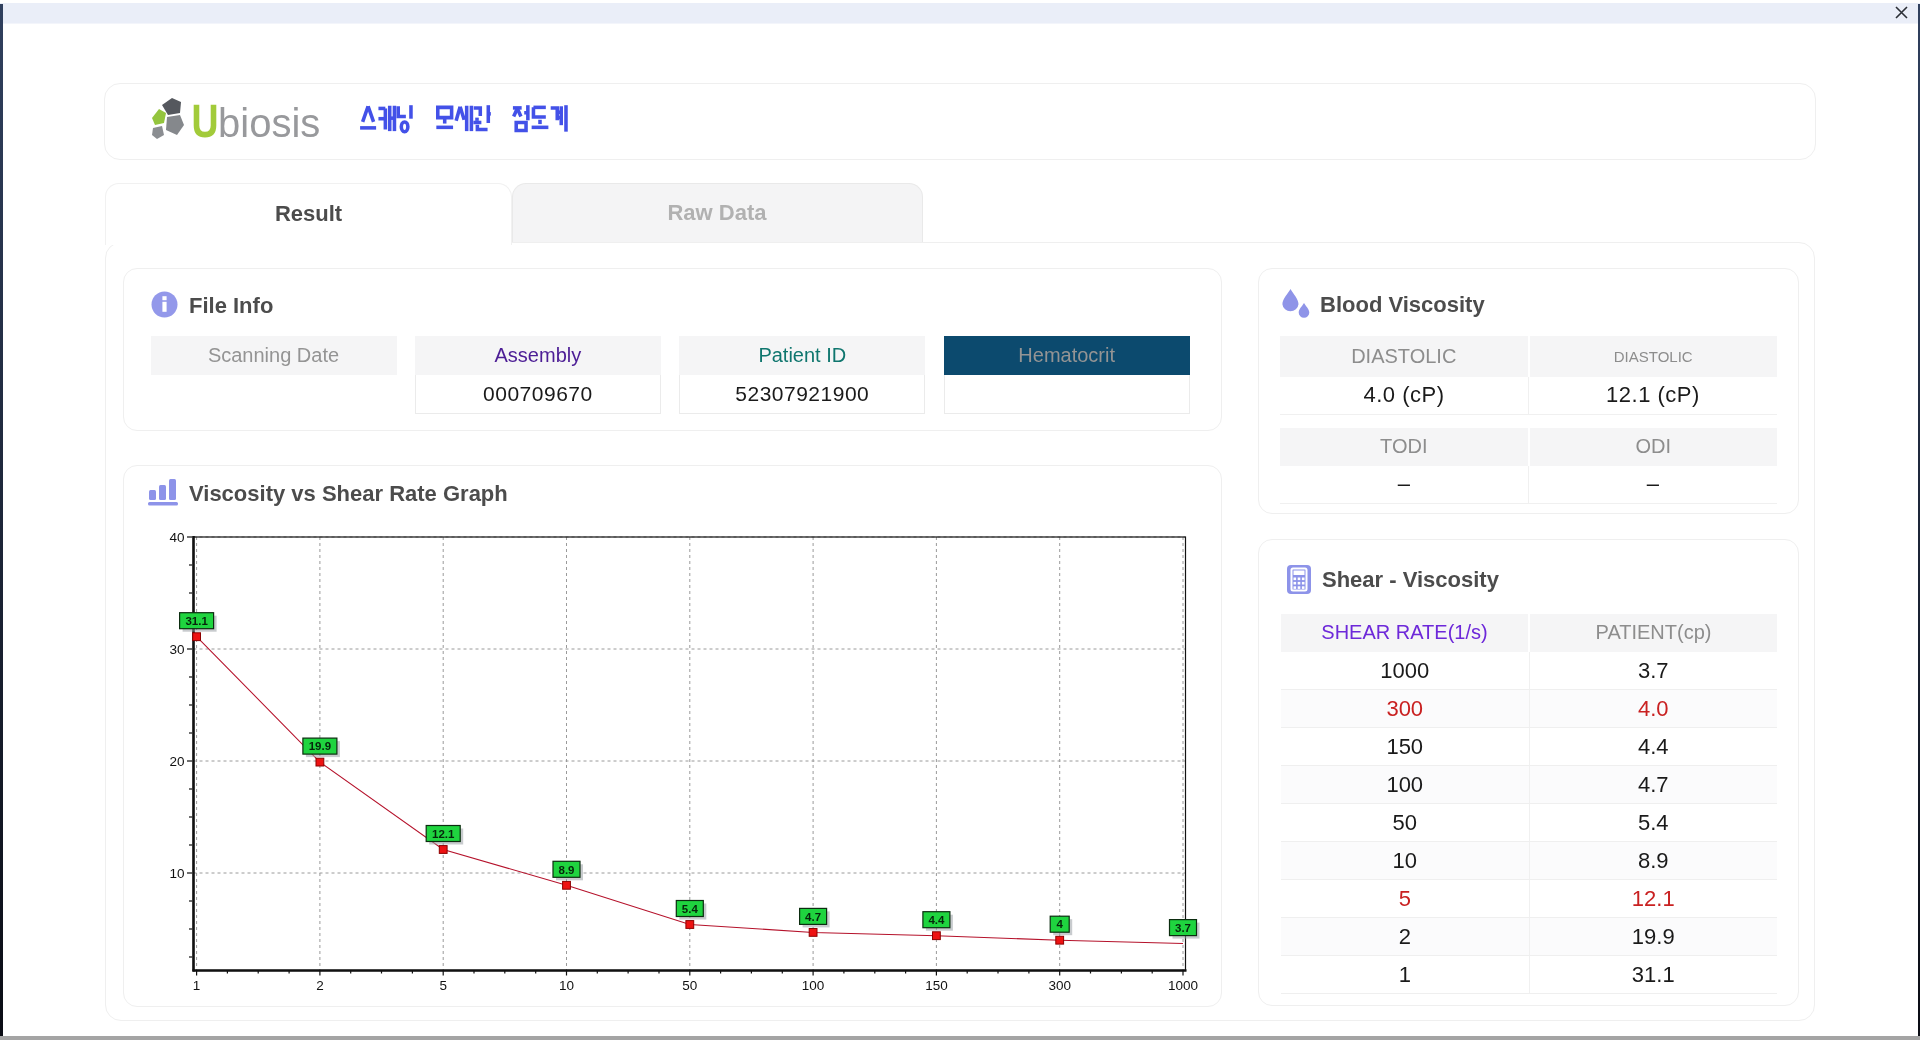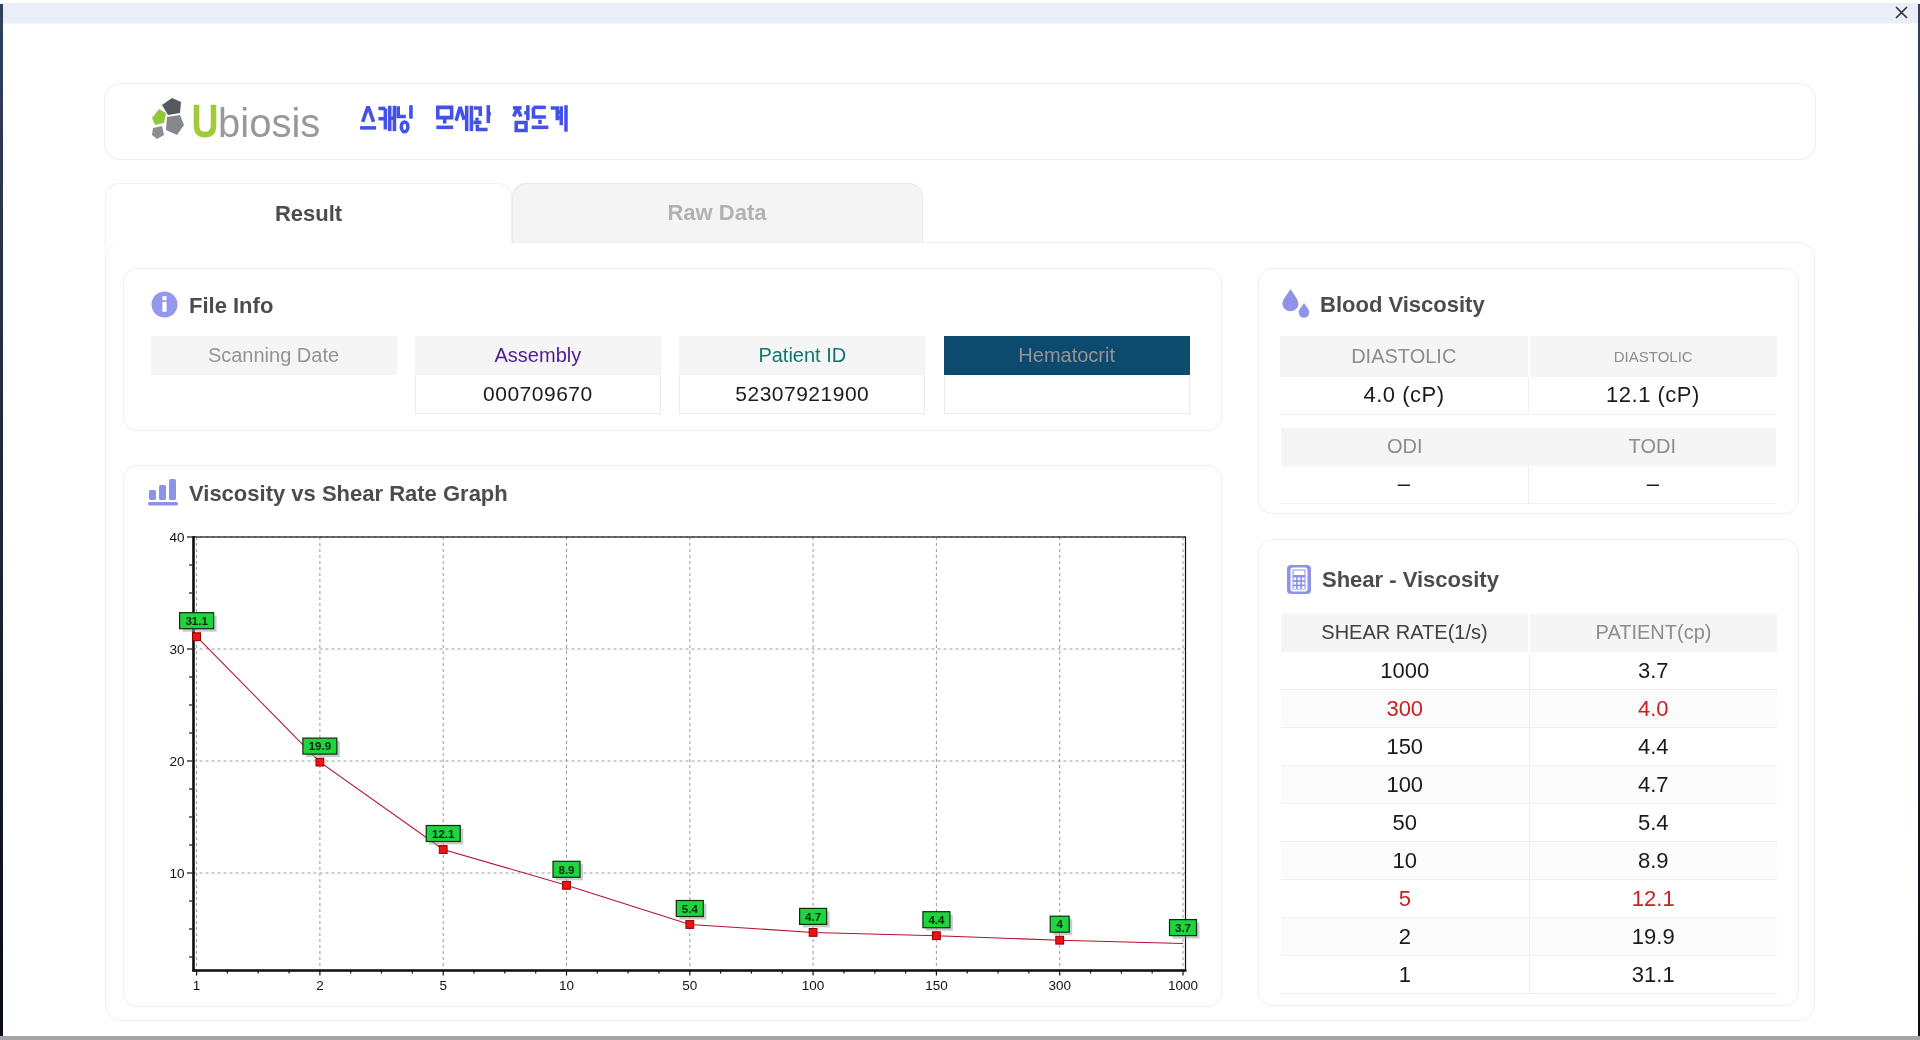--- a/index.html
+++ b/index.html
@@ -265,22 +265,22 @@
 <div style="flex:1;background:#f5f5f6;margin-right:1px;display:flex;align-items:center;justify-content:center;color:#8d8d8d;font-size:20px;">DIASTOLIC</div>
 <div style="flex:1;background:#f5f5f6;margin-left:1px;display:flex;align-items:center;justify-content:center;color:#8d8d8d;font-size:15px;">DIASTOLIC</div>
 </div>
 <div style="display:flex;height:38px;border-bottom:1px solid #f0f0f0;">
 <div style="flex:1;border-right:1px solid #f0f0f0;display:flex;align-items:center;justify-content:center;color:#1a1a1a;font-size:22px;letter-spacing:0.5px;">4.0 (cP)</div>
 <div style="flex:1;display:flex;align-items:center;justify-content:center;color:#1a1a1a;font-size:22px;letter-spacing:0.5px;">12.1 (cP)</div>
 </div>
   </div>
 <div style="position:absolute;left:1280px;top:427.5px;width:497px;">
 <div style="display:flex;height:38px;">
+<div style="flex:1;background:#f5f5f6;margin-right:1px;display:flex;align-items:center;justify-content:center;color:#8d8d8d;font-size:20px;">TODI</div>
 <div style="flex:1;background:#f5f5f6;margin-left:1px;display:flex;align-items:center;justify-content:center;color:#8d8d8d;font-size:20px;">ODI</div>
-<div style="flex:1;background:#f5f5f6;margin-right:1px;display:flex;align-items:center;justify-content:center;color:#8d8d8d;font-size:20px;">TODI</div>
 </div>
 <div style="display:flex;height:38px;border-bottom:1px solid #f0f0f0;">
 <div style="flex:1;border-right:1px solid #f0f0f0;display:flex;align-items:center;justify-content:center;color:#1a1a1a;font-size:22px;letter-spacing:0.5px;">–</div>
 <div style="flex:1;display:flex;align-items:center;justify-content:center;color:#1a1a1a;font-size:22px;letter-spacing:0.5px;">–</div>
 </div>
   </div>
 
 <div class="card" style="left:1258px;top:538.5px;width:541px;height:467px;"></div>
 <svg width="24" height="29" viewBox="0 0 24 29" style="position:absolute;left:1287px;top:565px">
 <rect x="0" y="0" width="24" height="29" rx="4" fill="#8d93e9"></rect>
@@ -294,21 +294,21 @@
       <rect x="10.7" y="16.9" width="2.6" height="2.6"></rect>
       <rect x="14.9" y="16.9" width="2.6" height="2.6"></rect>
 <rect x="6.5" y="21.3" width="2.6" height="2.6"></rect>
       <rect x="10.7" y="21.3" width="2.6" height="2.6"></rect>
       <rect x="14.9" y="21.3" width="2.6" height="2.6"></rect>
 </g>
   </svg>
 <div class="hdg" style="left:1322px;top:567px;">Shear - Viscosity</div>
 <div style="position:absolute;left:1281px;top:613.5px;width:496px;">
 <div style="display:flex;height:38.5px;">
-<div style="flex:1;background:#f5f5f6;margin-right:1px;display:flex;align-items:center;justify-content:center;color:#404040;font-size:20px;">SHEAR RATE(1/s)</div>
+<div style="flex:1;background:#f5f5f6;margin-right:1px;display:flex;align-items:center;justify-content:center;color:#6d28d9;font-size:20px;">SHEAR RATE(1/s)</div>
 <div style="flex:1;background:#f5f5f6;margin-left:1px;display:flex;align-items:center;justify-content:center;color:#8d8d8d;font-size:20px;">PATIENT(cp)</div>
 </div>
     <div style="display:flex;height:38px;border-bottom:1px solid #efefef;background:#fff;">
 <div style="flex:1;border-right:1px solid #f0f0f0;display:flex;align-items:center;justify-content:center;color:#1a1a1a;font-size:22px;">1000</div>
 <div style="flex:1;display:flex;align-items:center;justify-content:center;color:#1a1a1a;font-size:22px;">3.7</div>
 </div>
     <div style="display:flex;height:38px;border-bottom:1px solid #efefef;background:#fbfbfc;">
 <div style="flex:1;border-right:1px solid #f0f0f0;display:flex;align-items:center;justify-content:center;color:#c92121;font-size:22px;">300</div>
 <div style="flex:1;display:flex;align-items:center;justify-content:center;color:#c92121;font-size:22px;">4.0</div>
 </div>

